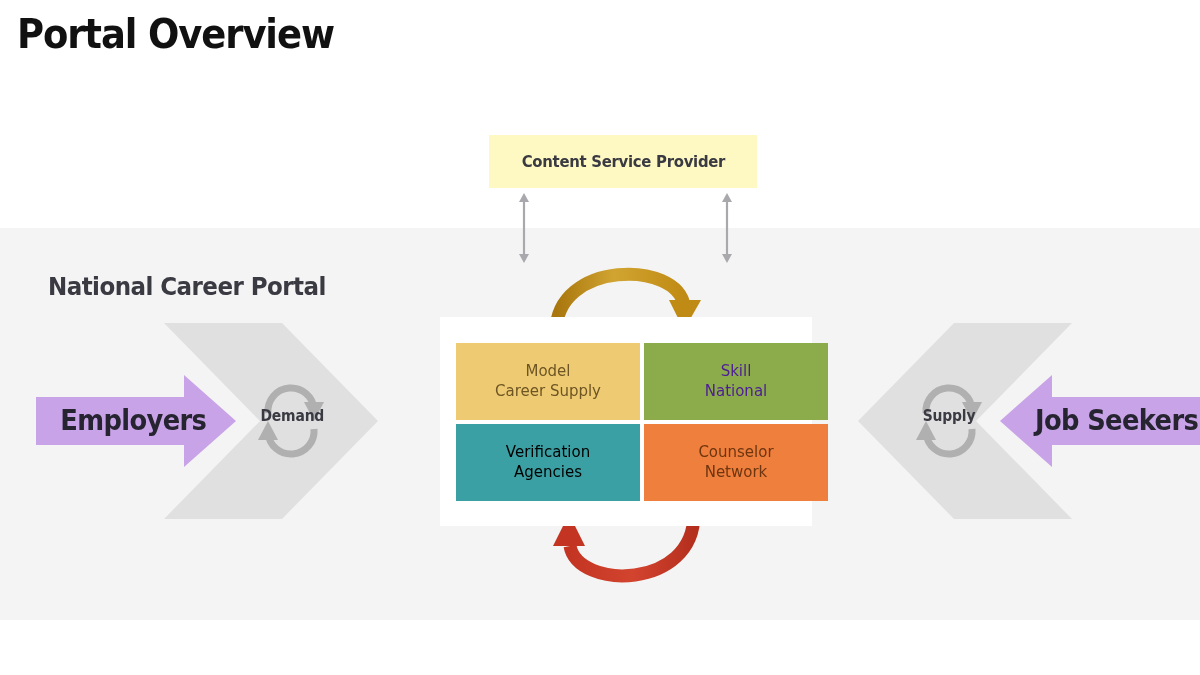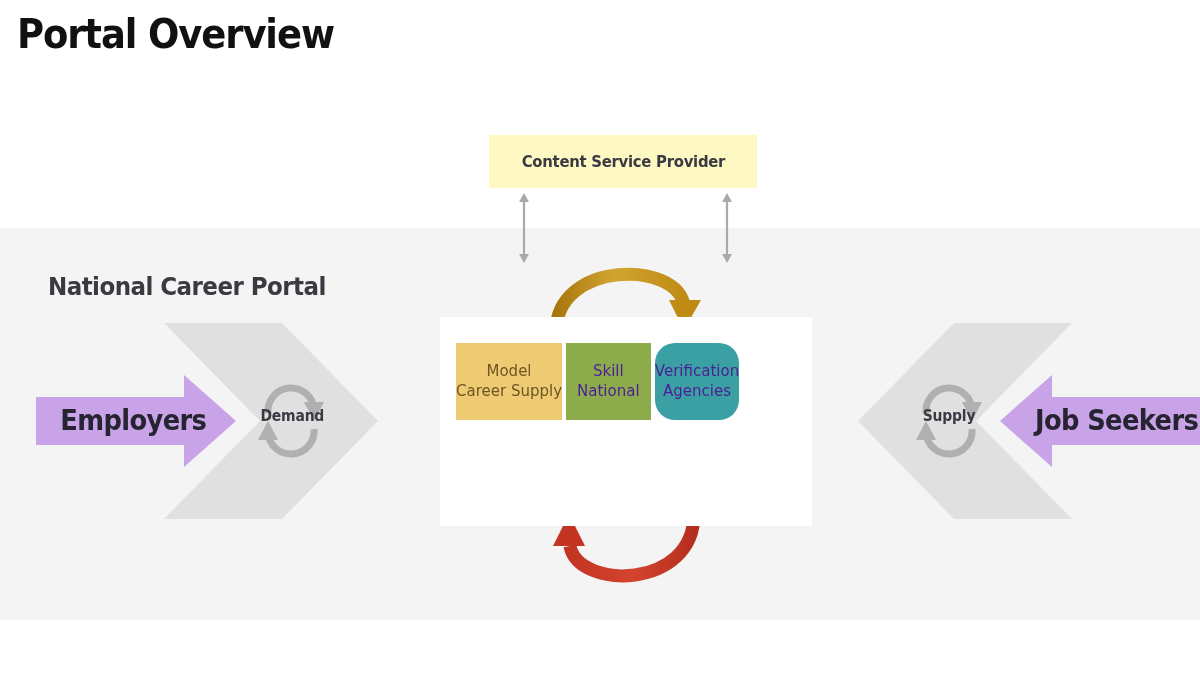--- a/index.html
+++ b/index.html
@@ -51,33 +51,33 @@
   .vdbl.a{ left:517px; top:192px; }
   .vdbl.b{ left:720px; top:192px; }
 
   
   .panel{
     position:absolute; left:440px; top:317px; width:372px; height:209px;
     background:#ffffff;
   }
   .grid{
     position:absolute; left:16px; top:26px; width:372px; height:158px;
-    display:grid; grid-template-columns:1fr 1fr 1fr 1fr; grid-template-rows:1fr 1fr;
+    display:grid; grid-template-columns:1fr 1fr; grid-template-rows:1fr 1fr;
     gap:4px;
   }
   .cell{
     display:flex; flex-direction:column; align-items:center; justify-content:center;
     text-align:center; line-height:1.28;
     font-family:"DejaVu Sans", sans-serif;
     font-size:15px; font-weight:normal;
   }
   .cell .l1, .cell .l2 { display:block; white-space:nowrap; }
   .c-mcc{ background:#eecb73; color:#6d5524; }
   .c-skp{ background:#8cac4c; color:#4c1d95; }
-  .c-ver{ background:#3ba0a3; color:#4c1d95;border-radius:20px; }
+  .c-ver{ background:#3ba0a3; color:#000000; }
   .c-cou{ background:#ef7f3c; color:#6d3510; }
 
   
   .arc-top{ position:absolute; left:536px; top:252px; width:190px; height:82px; }
   .arc-bot{ position:absolute; left:536px; top:512px; width:190px; height:88px; }
 
   
   .chev{ position:absolute; width:214px; height:196px; }
   .chev.left{ left:164px; top:323px; }
   .chev.right{ left:858px; top:323px; }
@@ -166,20 +166,24 @@
         <span class="l2">Career Supply</span>
       </div>
       <div class="cell c-skp">
         <span class="l1">Skill</span>
         <span class="l2">National</span>
       </div>
       <div class="cell c-ver">
         <span class="l1">Verification</span>
         <span class="l2">Agencies</span>
       </div>
+      <div class="cell c-cou">
+        <span class="l1">Counselor</span>
+        <span class="l2">Network</span>
+      </div>
     </div>
   </div>
 
   <svg class="chev left" viewBox="0 0 214 196">
     <path d="M0 0 L118 0 L214 98 L118 196 L0 196 L96 98 Z" fill="#e0e0e0"></path>
   </svg>
   <svg class="sync left" viewBox="0 0 66 104">
     <path d="M10 44 A 23 23 0 0 1 56 40" fill="none" stroke="#b0b0b0" stroke-width="7" stroke-linecap="butt"></path>
     <path d="M56 52 L46 33 L66 33 Z" fill="#b0b0b0"></path>
     <path d="M56 60 A 23 23 0 0 1 10 64" fill="none" stroke="#b0b0b0" stroke-width="7" stroke-linecap="butt"></path>

